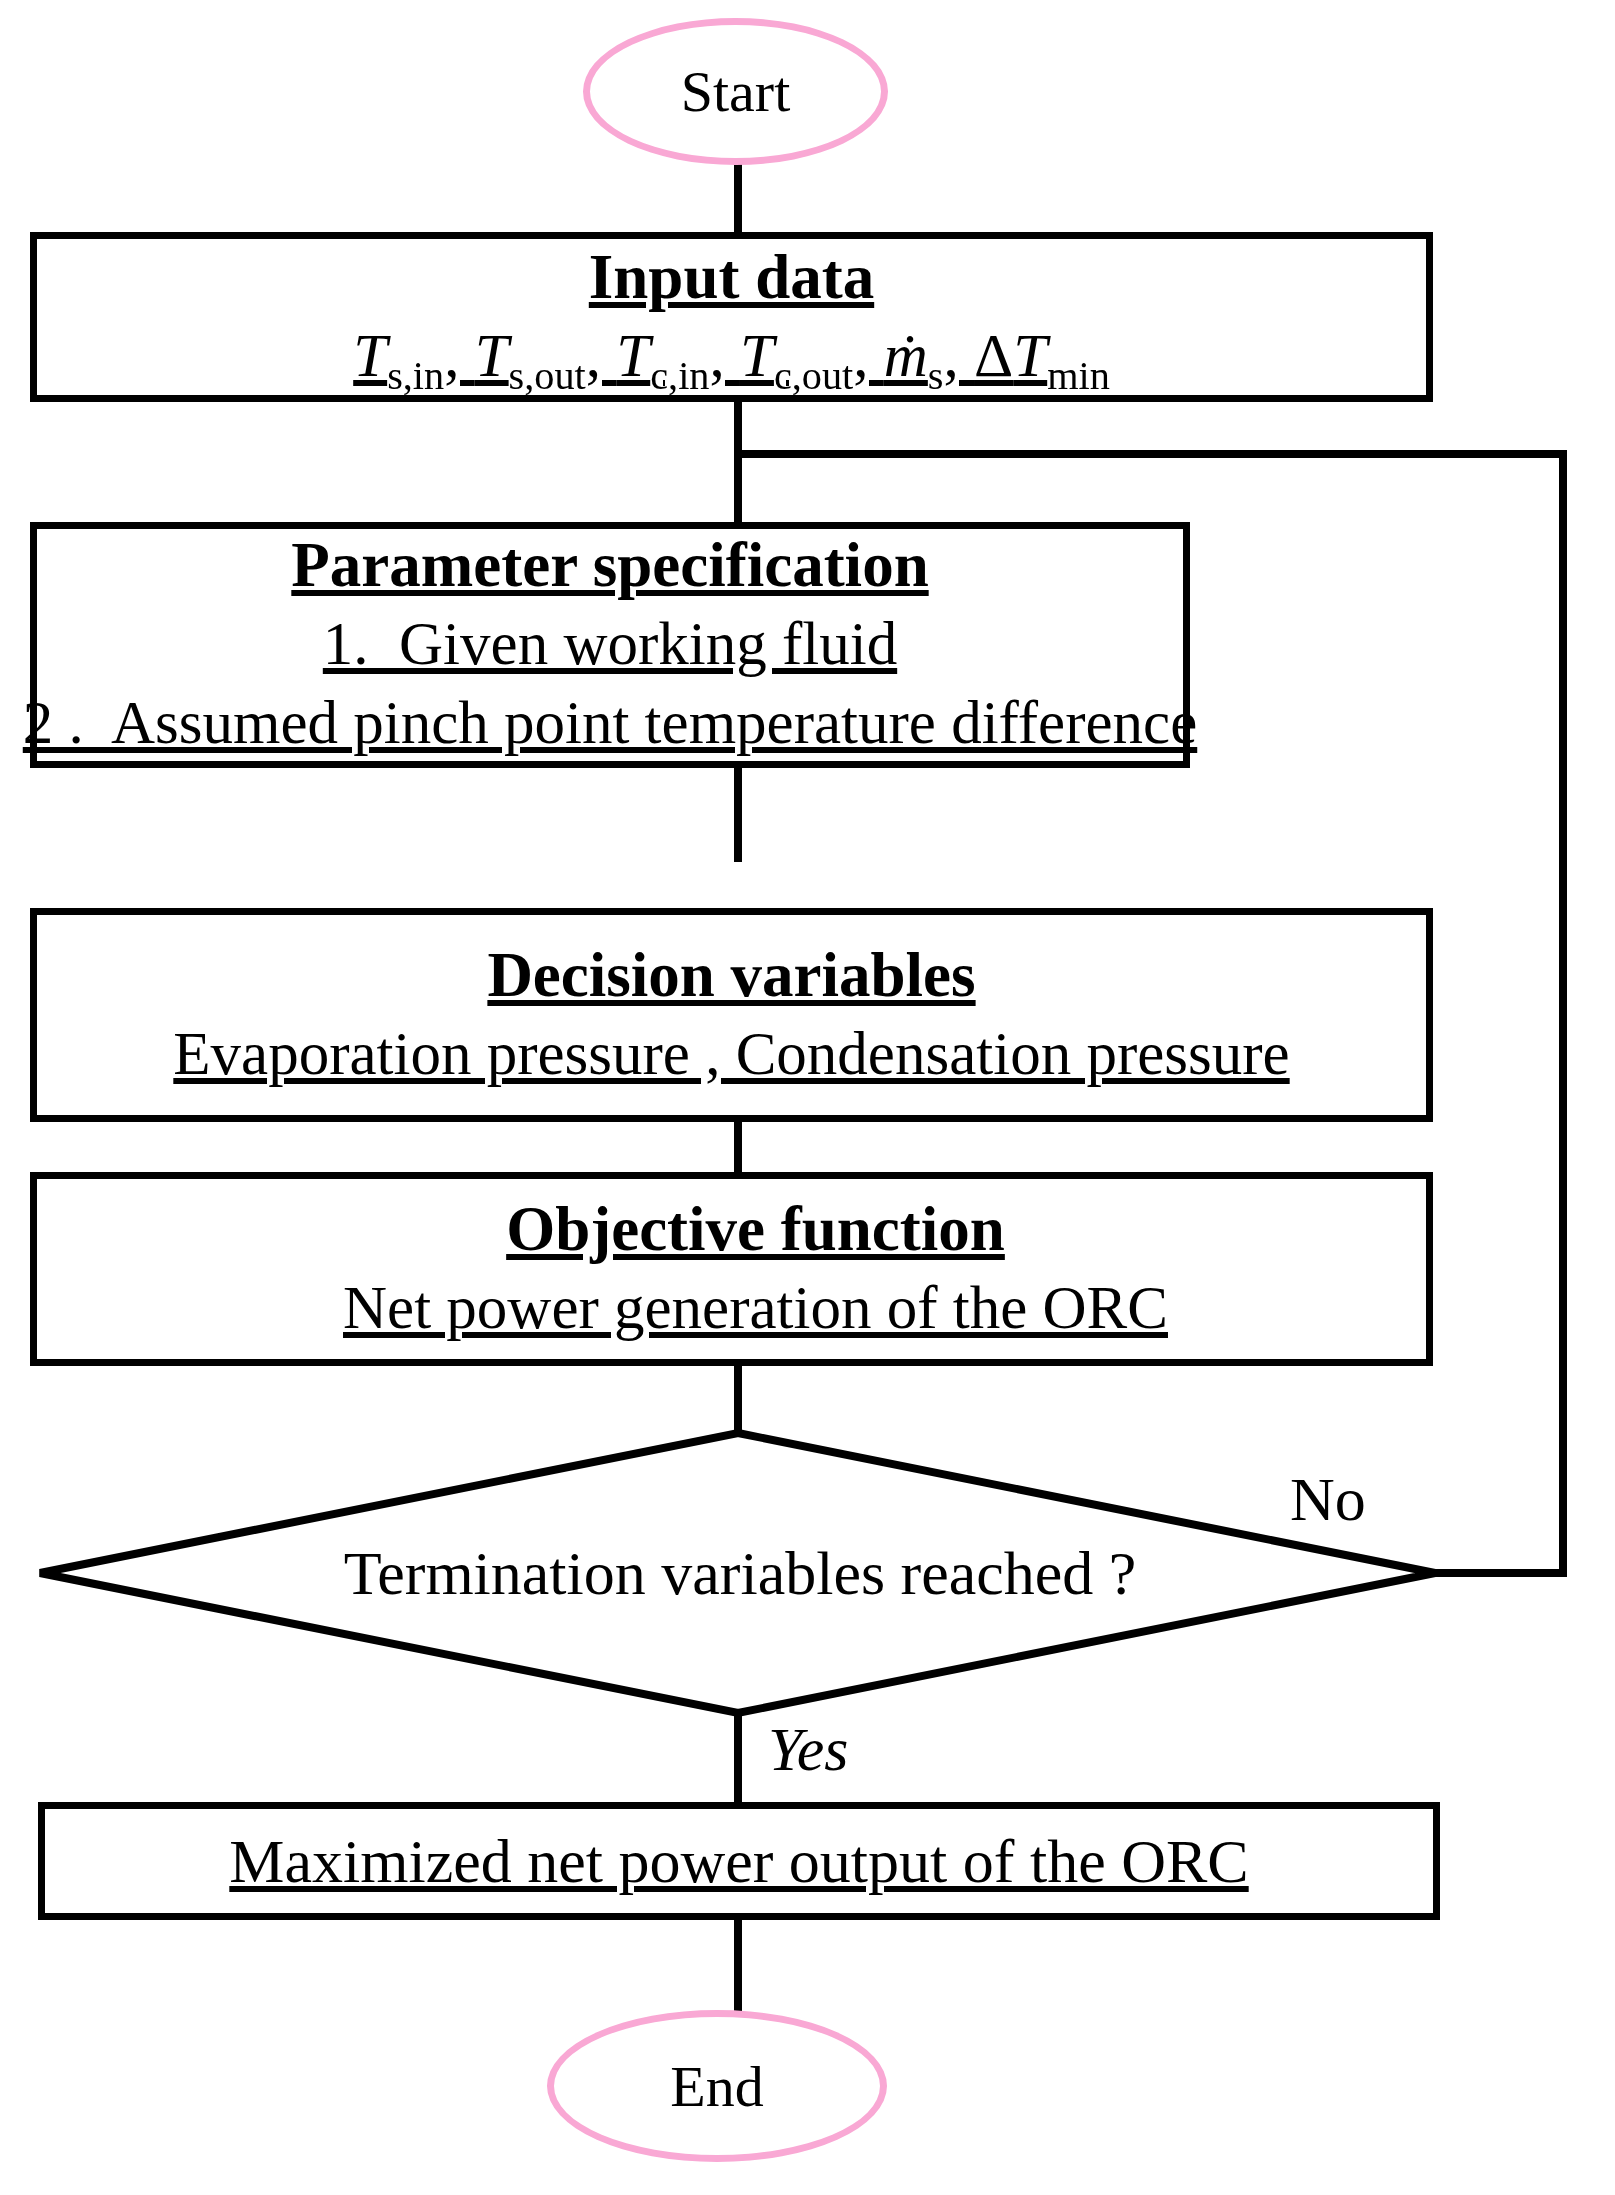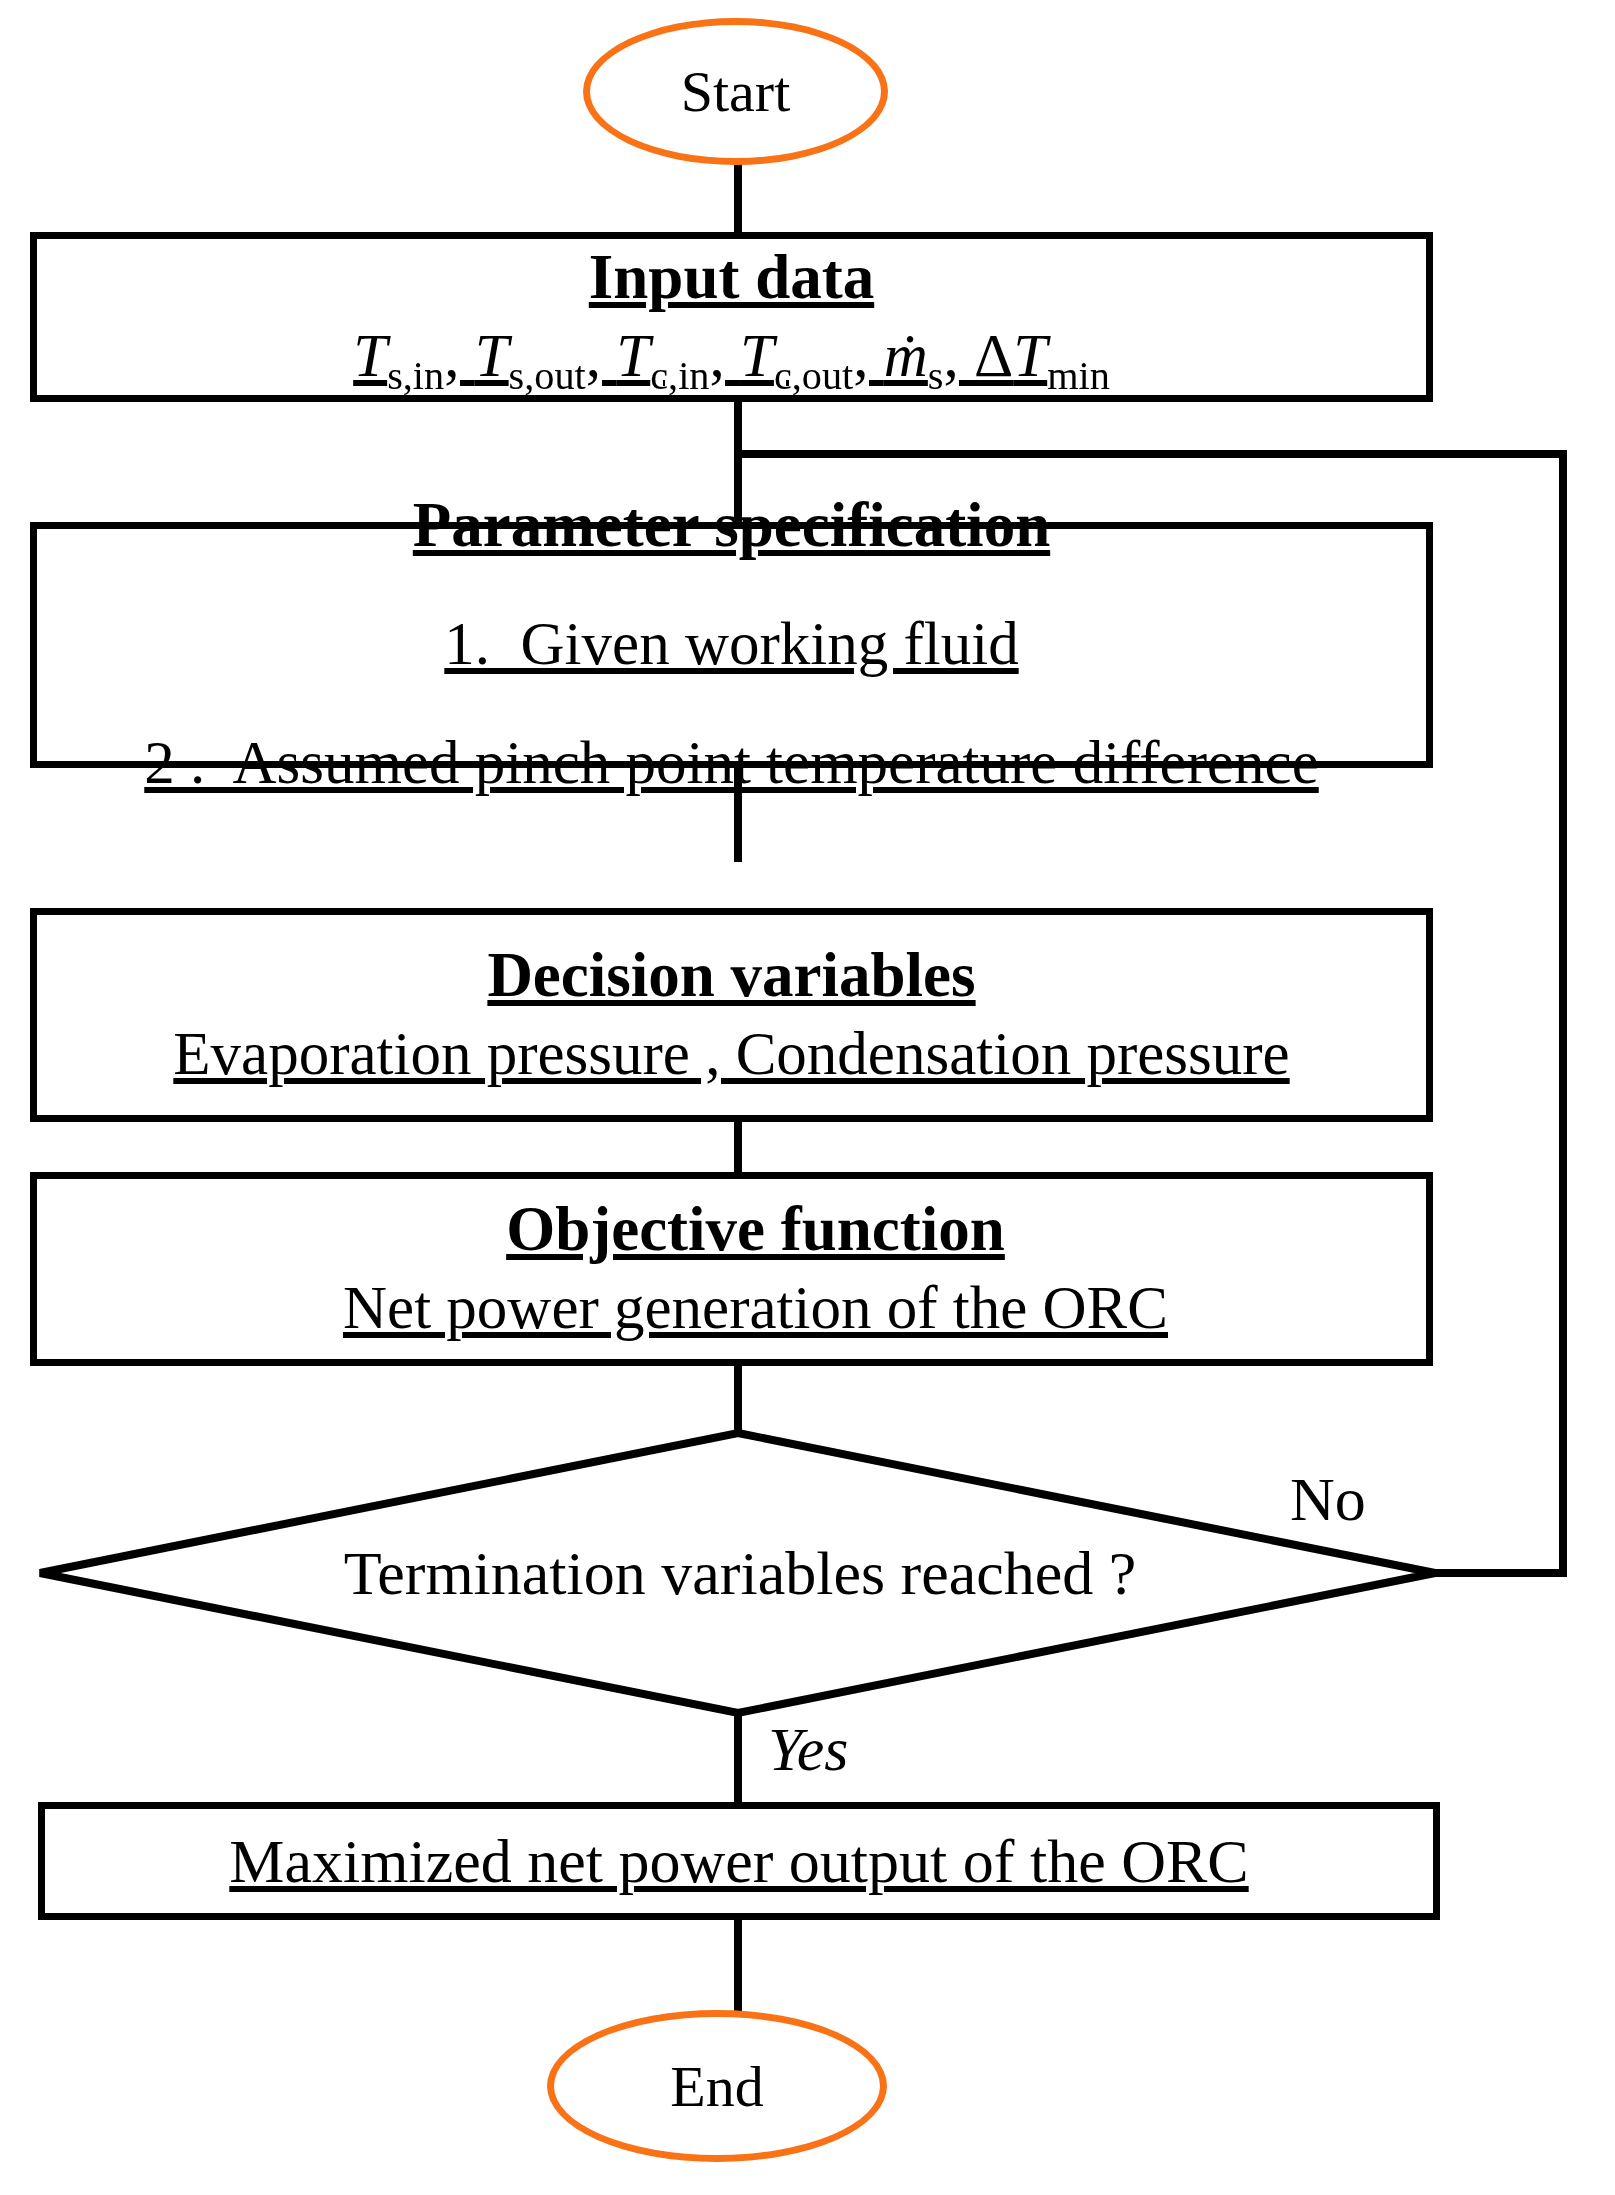--- a/index.html
+++ b/index.html
@@ -17,21 +17,21 @@
     overflow: hidden;
   }
   
   .vline, .hline {
     position: absolute;
     background: #000000;
   }
   
   .terminal {
     position: absolute;
-    border: 7px solid #f97316;
+    border: 7px solid #f9a8d4;
     border-radius: 50%;
     background: #ffffff;
     display: flex;
     align-items: center;
     justify-content: center;
     font-size: 58px;
     box-sizing: border-box;
     text-align: center;
   }
   
@@ -122,21 +122,21 @@
 
   <div class="terminal" style="left:583px; top:18px; width:305px; height:147px;">
     <span>Start</span>
   </div>
 
   <div class="box" style="left:30px; top:232px; width:1403px; height:170px;">
     <div class="node-title">Input data</div>
     <div class="node-line formula"><span class="base-it">T</span><sub class="subscript">s,in</sub><span class="sep">, </span><span class="base-it">T</span><sub class="subscript">s,out</sub><span class="sep">, </span><span class="base-it">T</span><sub class="subscript">c,in</sub><span class="sep">, </span><span class="base-it">T</span><sub class="subscript">c,out</sub><span class="sep">, </span><span class="base-it">ṁ</span><sub class="subscript">s</sub><span class="sep">, </span><span class="pre">Δ</span><span class="base-it">T</span><sub class="subscript">min</sub></div>
   </div>
 
-  <div class="box" style="left:30px; top:522px; width:1403px; height:246px;gap:40px;">
+  <div class="box" style="left:30px; top:522px; width:1160px; height:246px;">
     <div class="node-title">Parameter specification</div>
     <div class="node-line">1.  Given working fluid</div>
     <div class="node-line">2 .  Assumed pinch point temperature difference</div>
   </div>
 
   <div class="box" style="left:30px; top:908px; width:1403px; height:214px;">
     <div class="node-title">Decision variables</div>
     <div class="node-line">Evaporation pressure , Condensation pressure</div>
   </div>
 

